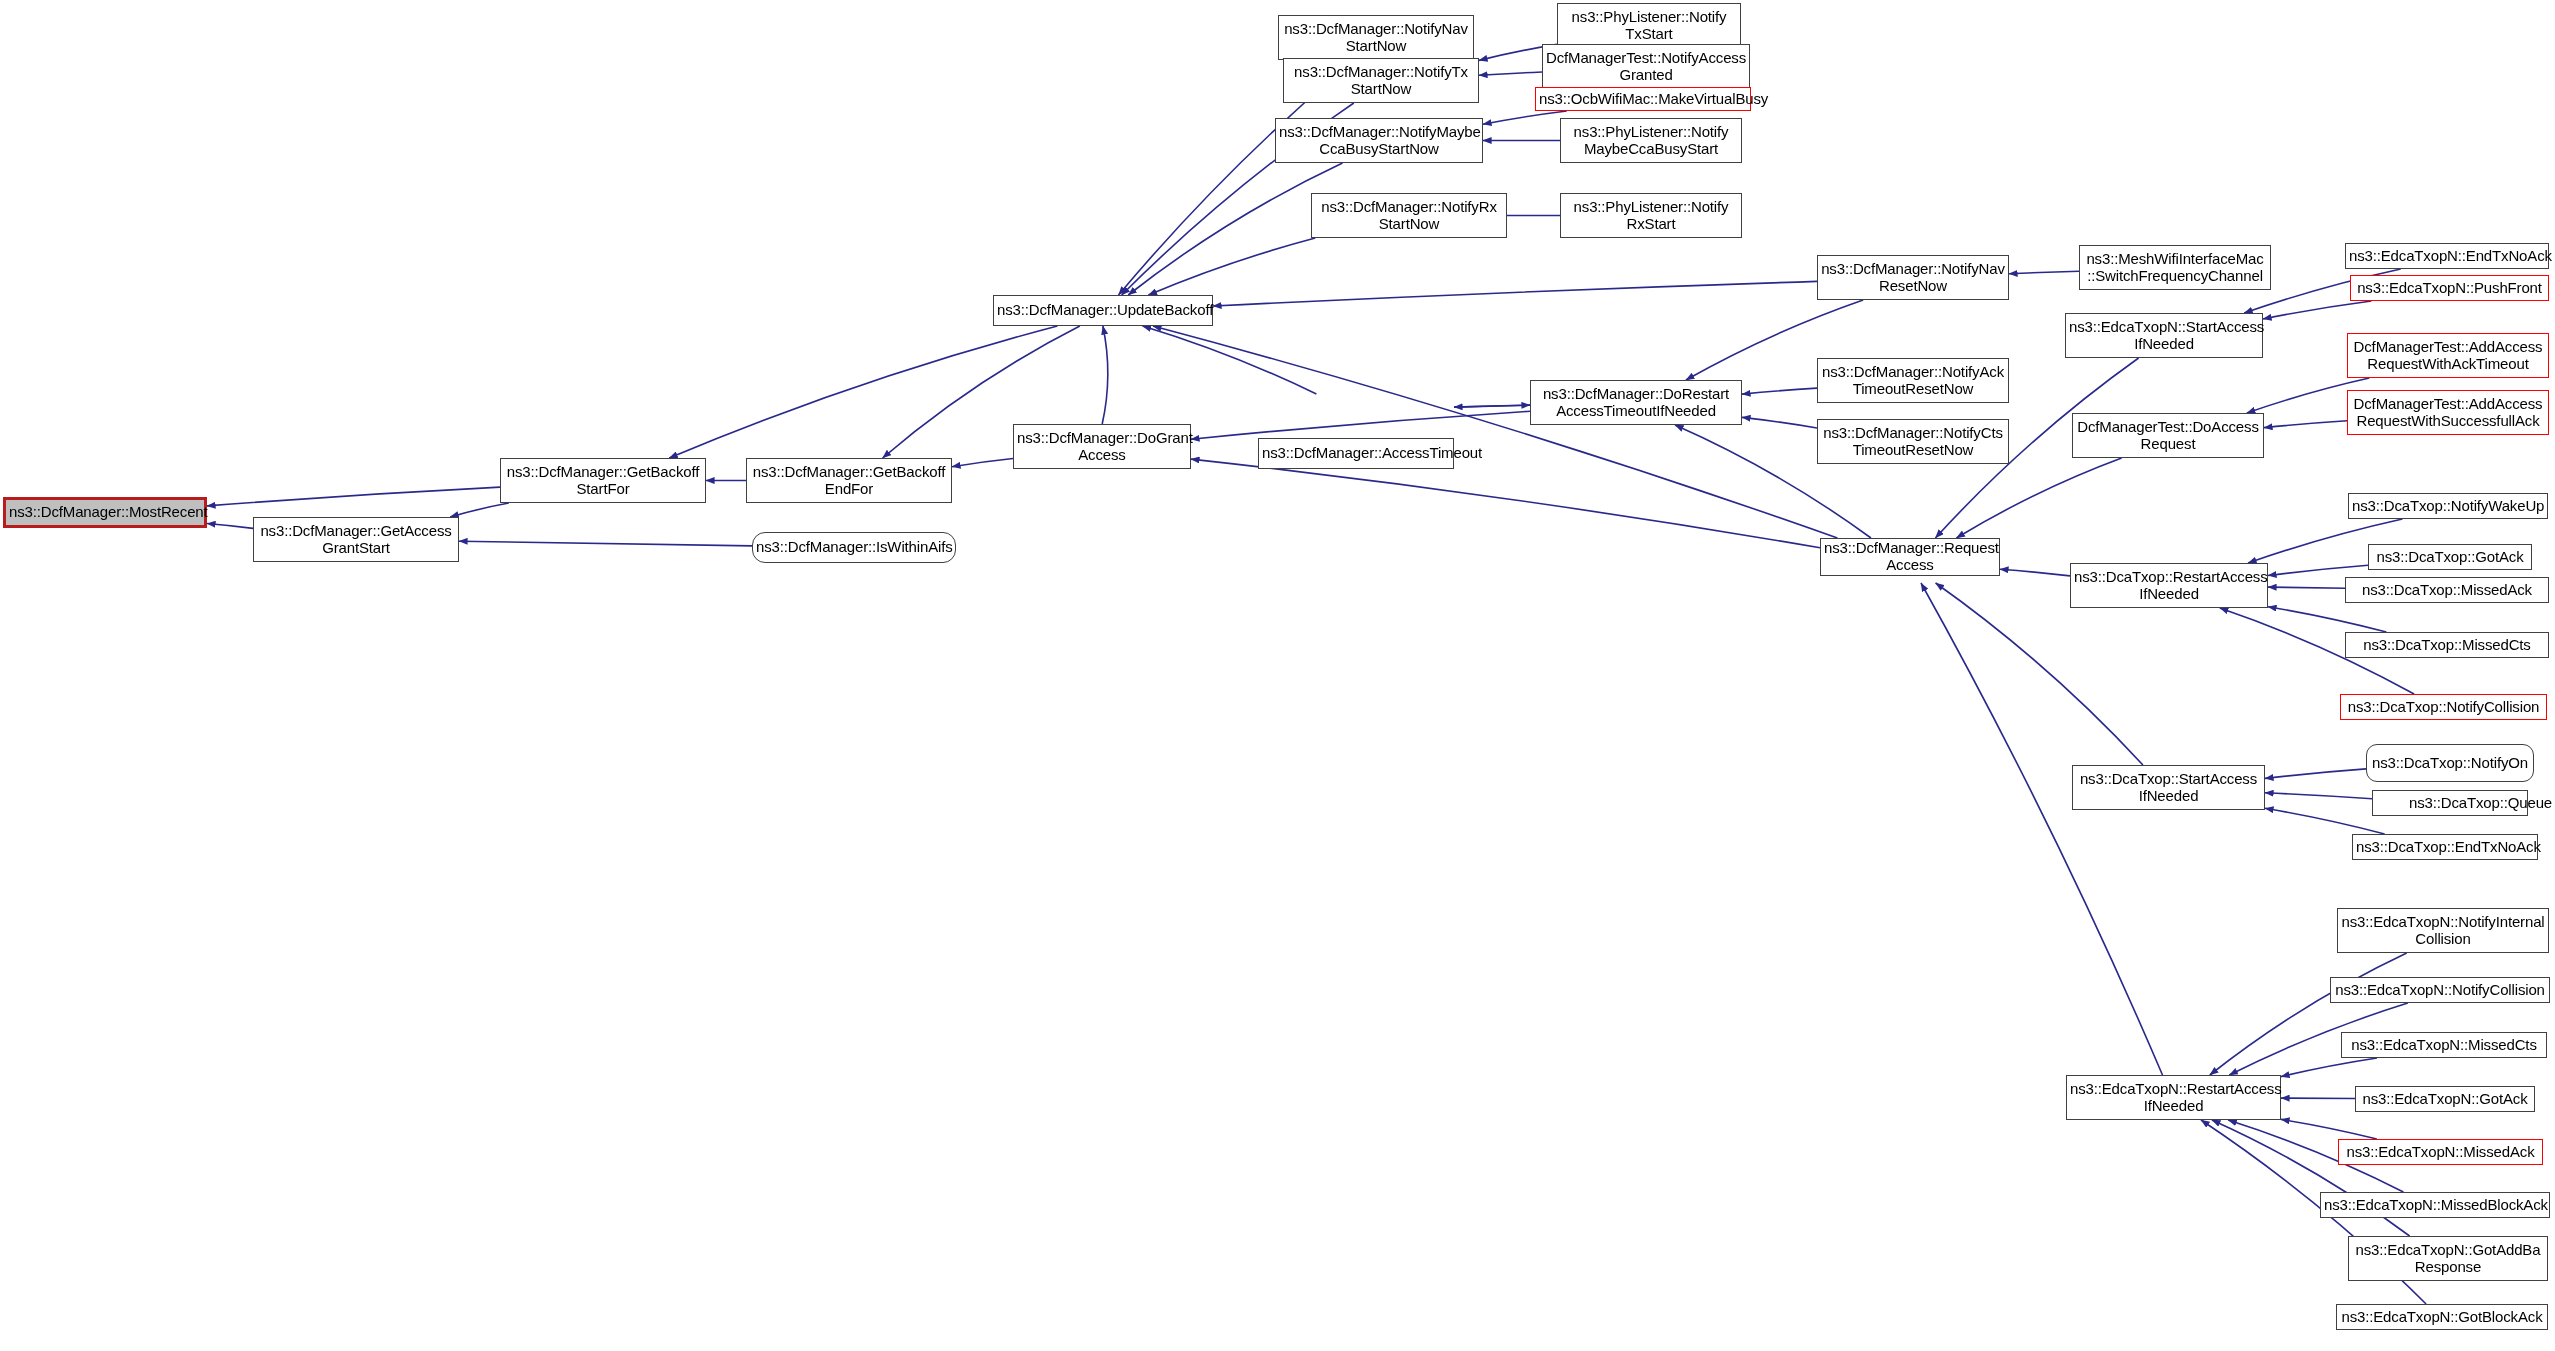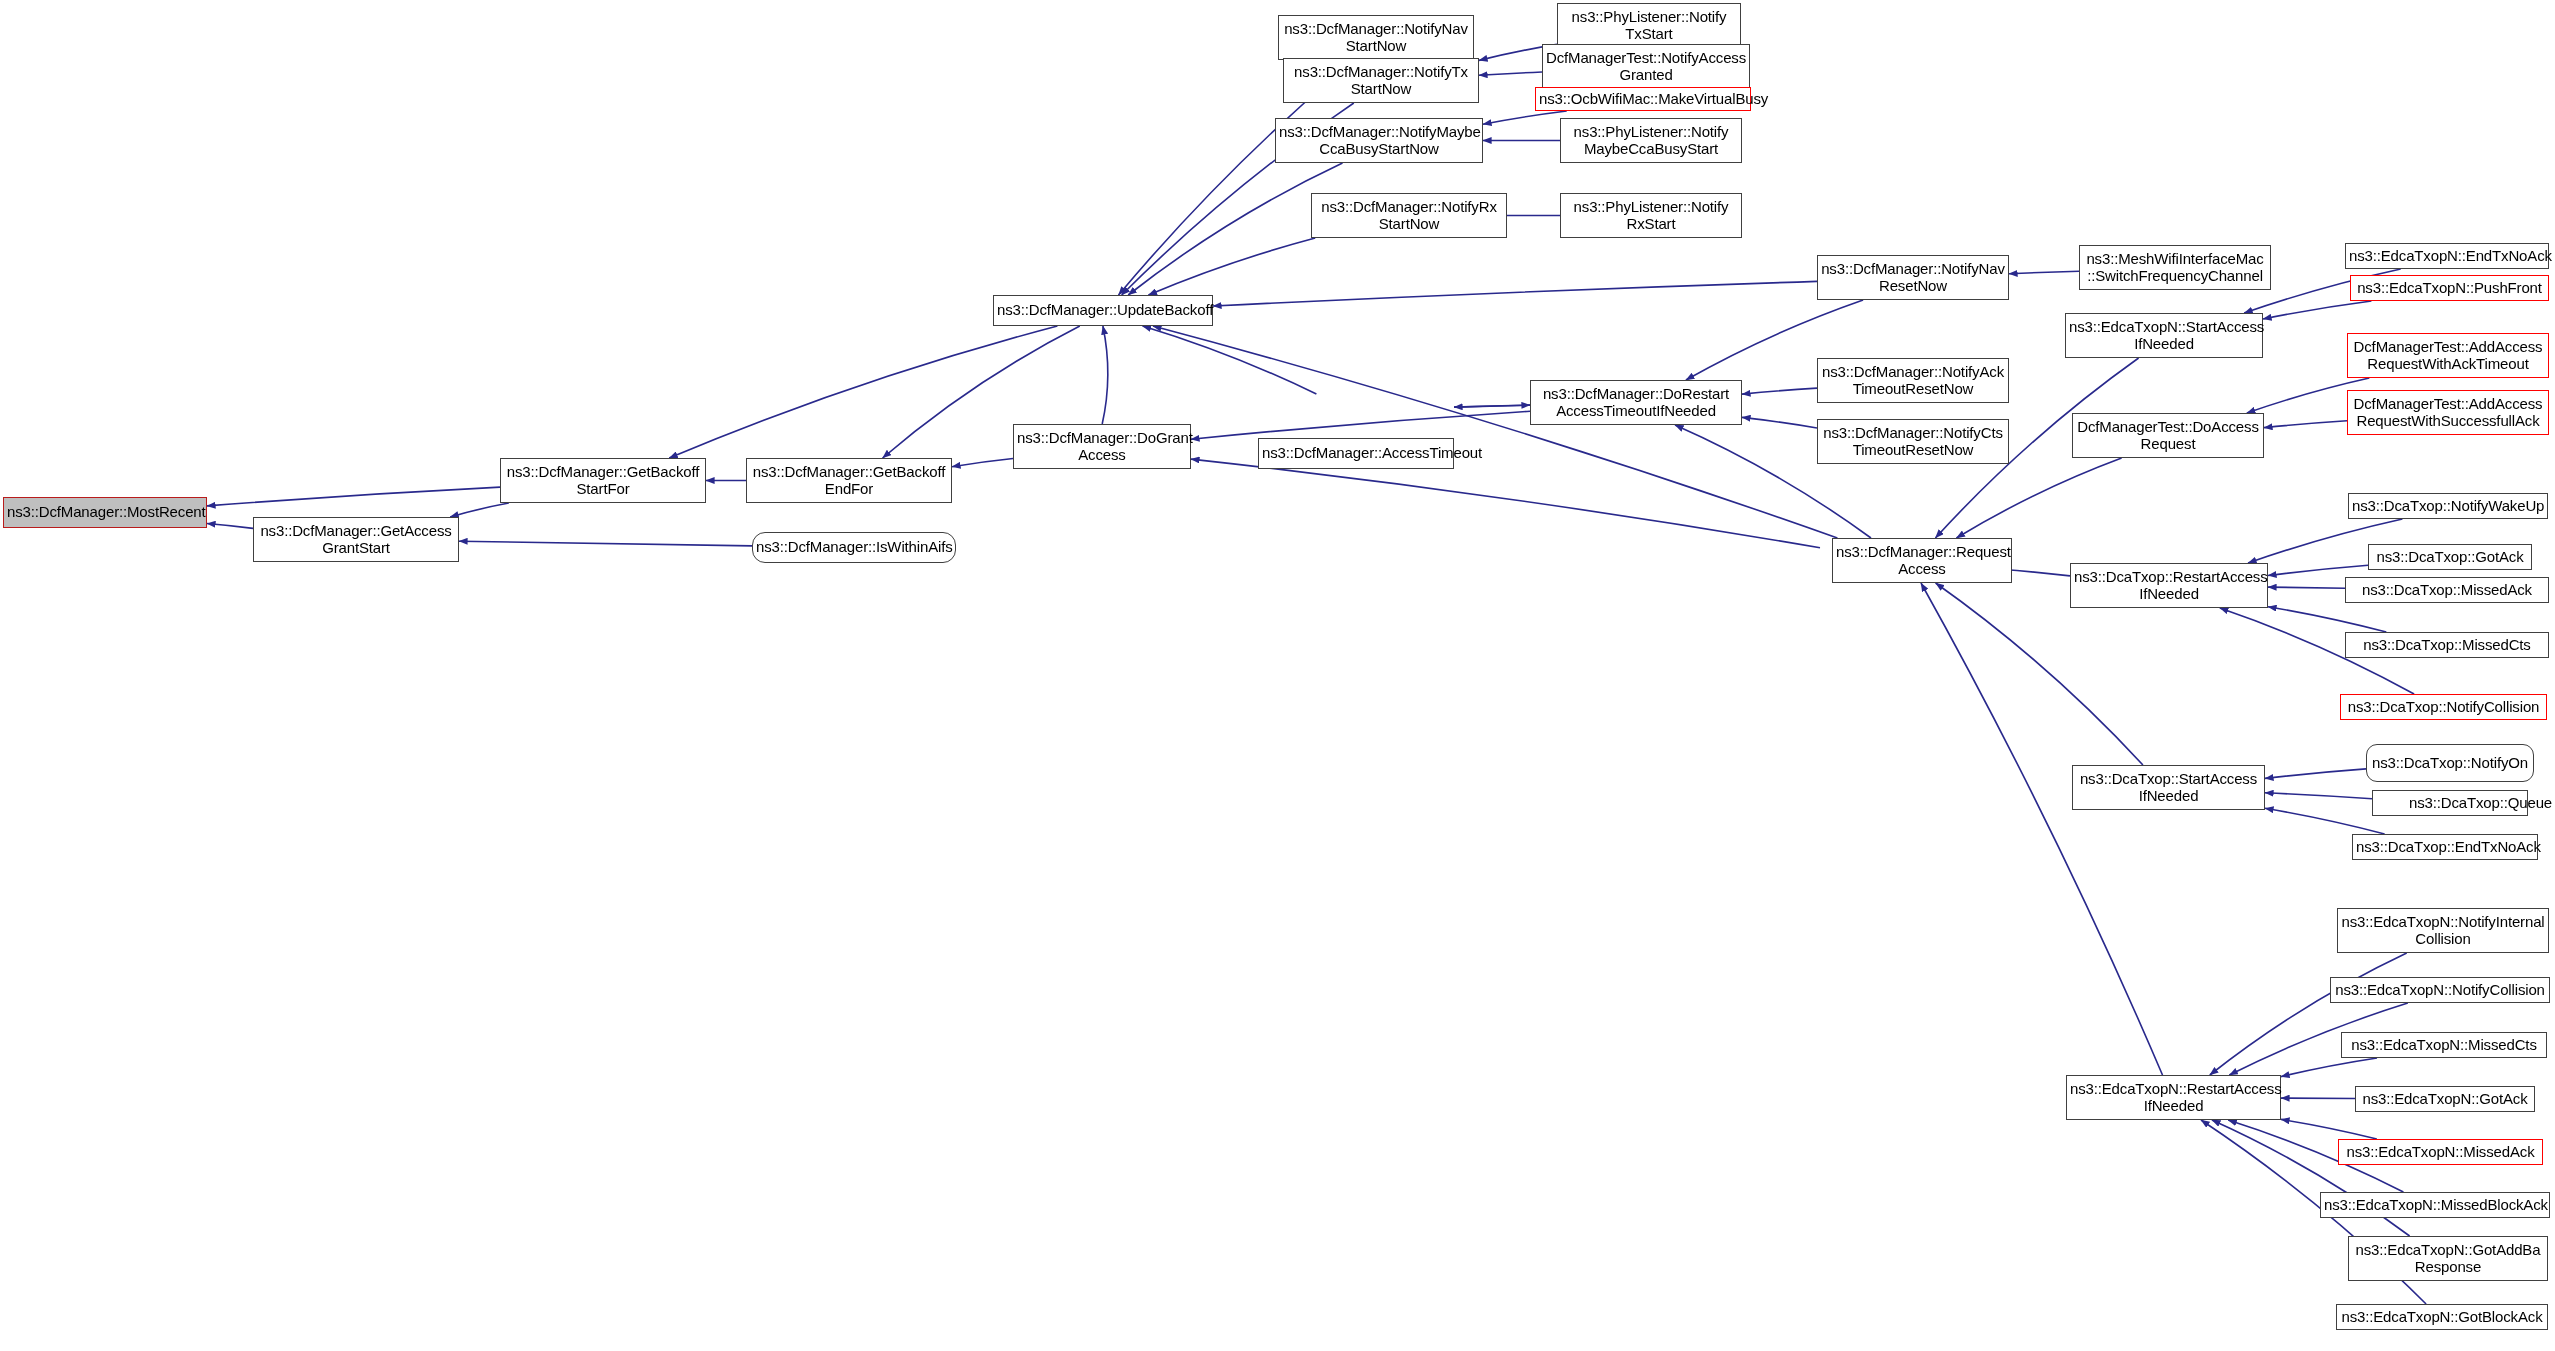--- a/index.html
+++ b/index.html
@@ -29,21 +29,21 @@
     display:flex;
     align-items:center;
     justify-content:center;
     text-align:center;
     padding:1px 3px;
     letter-spacing:-0.15px;
     white-space:pre-line;
     z-index:5;
   }
   .node.red{ border:1px solid #ff0000; }
-  .node.current{ background:#bfbfbf; border:1px solid #b91c1c; }
+  .node.current{ background:#bfbfbf; border:3px solid #b91c1c; }
   .node span{display:block;width:100%;}
 </style>
 </head>
 <body>
 
 <div id="canvas">
   <svg id="edges" xmlns="http://www.w3.org/2000/svg">
     <defs>
       <marker id="arrowhead" markerWidth="9" markerHeight="7" refX="8.6" refY="3.5" orient="auto" markerUnits="userSpaceOnUse">
         <polygon points="0 0, 9 3.5, 0 7" fill="#29298c"></polygon>
@@ -140,21 +140,21 @@
       <div class="node" style="left: 1530px; top: 380px; width: 212px; height: 45px;"><span>ns3::DcfManager::DoRestart
 AccessTimeoutIfNeeded</span></div>
       <div class="node" style="left: 1817px; top: 255px; width: 192px; height: 45px;"><span>ns3::DcfManager::NotifyNav
 ResetNow</span></div>
       <div class="node" style="left: 1817px; top: 358px; width: 192px; height: 45px;"><span>ns3::DcfManager::NotifyAck
 TimeoutResetNow</span></div>
       <div class="node" style="left: 1817px; top: 419px; width: 192px; height: 45px;"><span>ns3::DcfManager::NotifyCts
 TimeoutResetNow</span></div>
       <div class="node" style="left: 2079px; top: 245px; width: 192px; height: 45px;"><span>ns3::MeshWifiInterfaceMac
 ::SwitchFrequencyChannel</span></div>
-      <div class="node" style="left: 1820px; top: 538px; width: 180px; height: 45px; margin-left: 12px;"><span>ns3::DcfManager::Request
+      <div class="node" style="left: 1820px; top: 538px; width: 180px; height: 38px;"><span>ns3::DcfManager::Request
 Access</span></div>
       <div class="node" style="left: 2065px; top: 313px; width: 198px; height: 45px;"><span>ns3::EdcaTxopN::StartAccess
 IfNeeded</span></div>
       <div class="node" style="left: 2072px; top: 413px; width: 192px; height: 45px;"><span>DcfManagerTest::DoAccess
 Request</span></div>
       <div class="node" style="left: 2345px; top: 243px; width: 204px; height: 26px;"><span>ns3::EdcaTxopN::EndTxNoAck</span></div>
       <div class="node red" style="left: 2350px; top: 275px; width: 199px; height: 26px;"><span>ns3::EdcaTxopN::PushFront</span></div>
       <div class="node red" style="left: 2347px; top: 333px; width: 202px; height: 45px;"><span>DcfManagerTest::AddAccess
 RequestWithAckTimeout</span></div>
       <div class="node red" style="left: 2347px; top: 390px; width: 202px; height: 45px;"><span>DcfManagerTest::AddAccess

